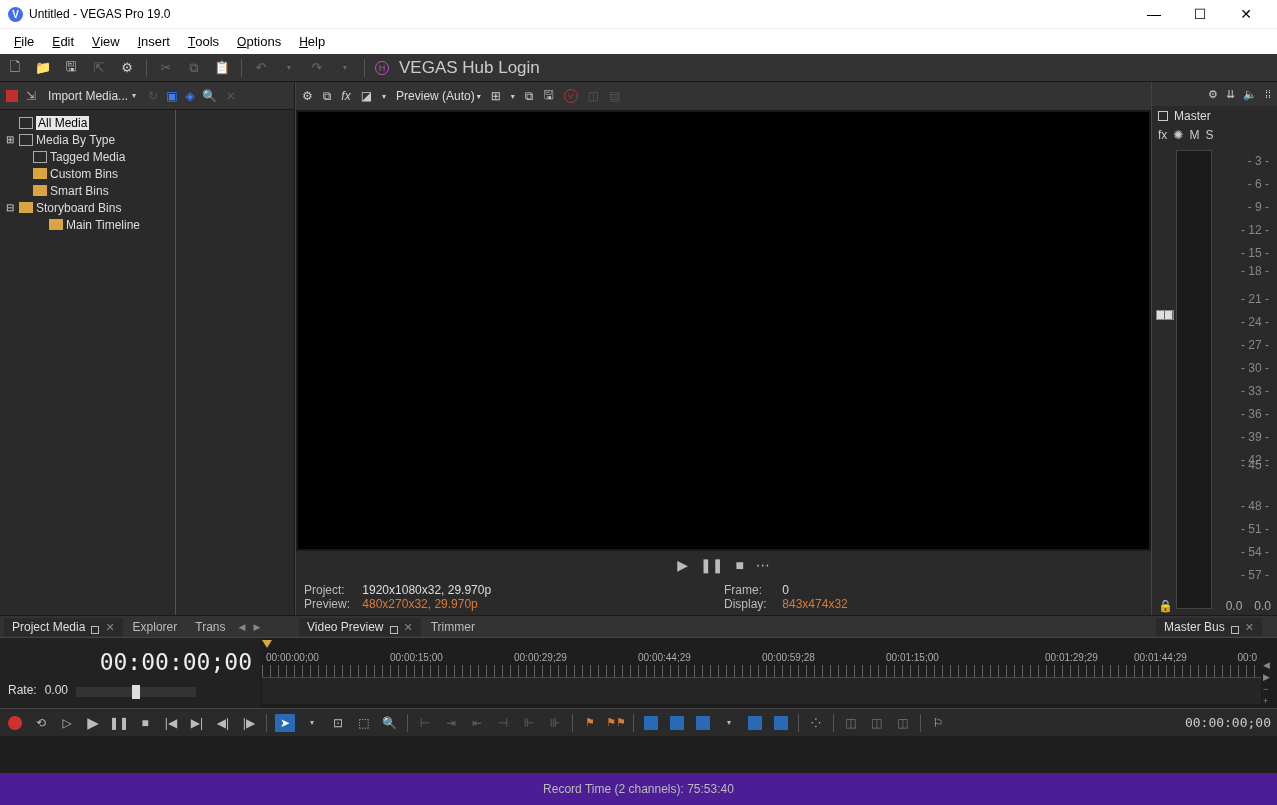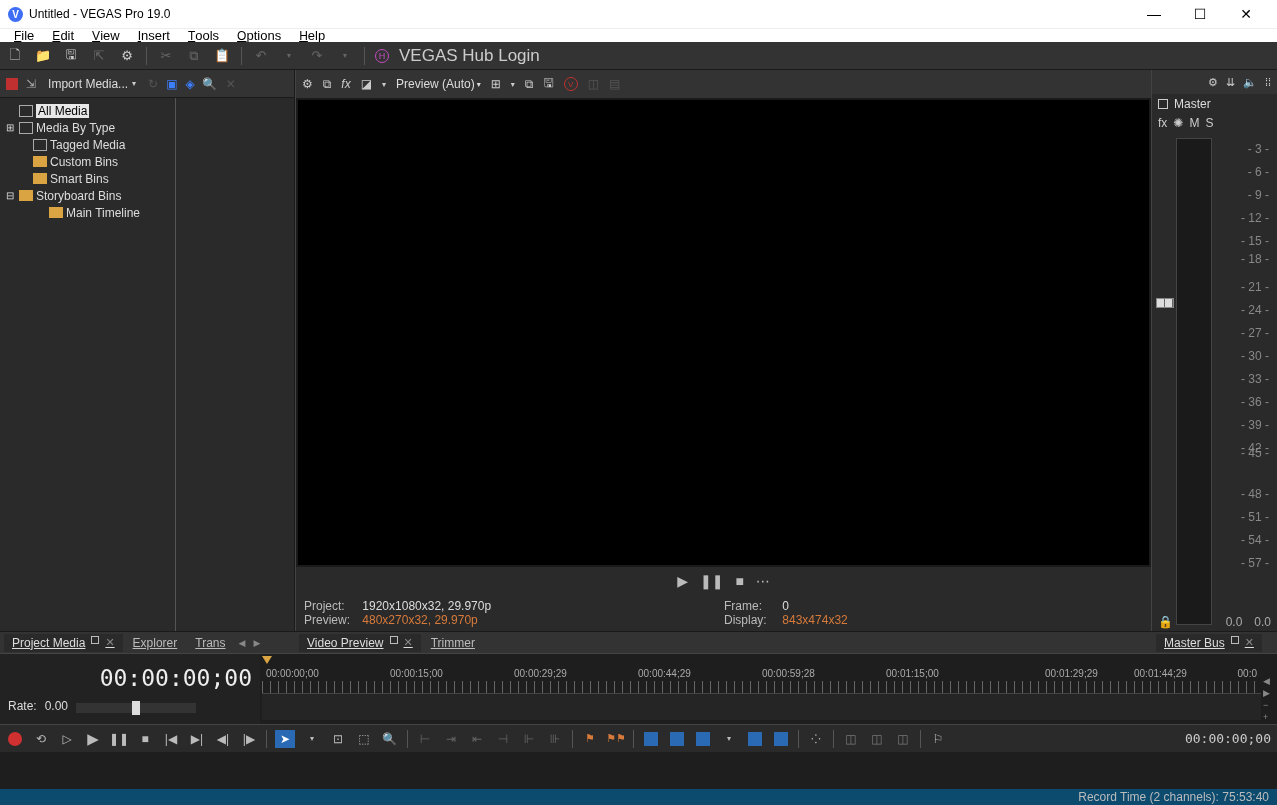--- a/index.html
+++ b/index.html
@@ -2,21 +2,21 @@
 <html><head>
 <meta charset="utf-8">
 <style>
 * { margin:0; padding:0; box-sizing:border-box; font-family:"Segoe UI",Arial,sans-serif; font-size:12px; user-select:none; }
 body { width:1277px; height:805px; background:#2a2a2a; color:#ddd; overflow:hidden; display:flex; flex-direction:column; }
 .titlebar { height:28px; background:#fff; color:#000; display:flex; align-items:center; padding:0 8px; }
 .titlebar .logo { width:15px; height:15px; background:#3d6ef5; border-radius:50%; color:#fff; font-size:10px; font-weight:bold; display:flex; align-items:center; justify-content:center; margin-right:6px;}
 .titlebar .title { font-size:12px; }
 .titlebar .win-btns { margin-left:auto; display:flex; }
 .titlebar .win-btns div { width:46px; height:28px; display:flex; align-items:center; justify-content:center; font-size:14px;}
-.menubar { height:14px; background:#fff; color:#000; display:flex; align-items:center; padding:0 6px; gap:2px; border-top:1px solid #eee;}
+.menubar { height:26px; background:#fff; color:#000; display:flex; align-items:center; padding:0 6px; gap:2px; border-top:1px solid #eee;}
 .menubar .mi { padding:2px 8px; font-size:13px; }
 .menubar .mi span.u { text-decoration:underline; }
 .maintoolbar { height:28px; background:#333; border-bottom:1px solid #1a1a1a; display:flex; align-items:center; padding:0 6px; gap:10px; }
 .maintoolbar .ic { color:#ccc; width:18px; height:18px; display:flex; align-items:center; justify-content:center; font-size:13px; }
 .maintoolbar .ic.dim { color:#666; }
 .maintoolbar .sep { width:1px; height:18px; background:#555; }
 .hub-h { width:14px; height:14px; border:1px solid #c44dbf; border-radius:50%; color:#c44dbf; font-size:9px; display:flex; align-items:center; justify-content:center;}
 .hub-label { color:#ccc; font-size:17px; }
 
 .mainarea { flex:1; display:flex; min-height:0; }
@@ -63,21 +63,21 @@
 .meter .slidercol { width:22px; position:relative; display:flex; justify-content:center; align-items:center;}
 .meter .thumb { position:absolute; top:160px; width:18px; height:10px; background:#ddd; border:1px solid #888; display:flex;}
 .meter .thumb::before, .meter .thumb::after { content:""; flex:1; border-right:1px solid #666;}
 .meter .bars { width:36px; background:#1a1a1a; border:1px solid #444; position:relative;}
 .meter .scale { flex:1; font-size:10px; color:#888; position:relative;}
 .meter .scale .tick { position:absolute; right:6px;}
 .meter .lock { position:absolute; bottom:2px; left:6px; color:#888; font-size:12px;}
 .meter .readout { position:absolute; bottom:2px; right:6px; color:#aaa; font-size:10px; display:flex; gap:12px;}
 
 .tabstrip { height:22px; background:#333; display:flex; align-items:center; padding:0 4px; font-size:12px; color:#bbb; gap:2px; border-top:1px solid #1a1a1a;}
-.tabstrip .tab { padding:2px 8px; display:flex; align-items:flex-start; gap:6px;text-decoration:underline;}
+.tabstrip .tab { padding:2px 8px; display:flex; align-items:flex-end; gap:6px;}
 .tabstrip .tab.active { background:#2a2a2a; color:#ddd;}
 .tabstrip .tab .x { font-size:11px; color:#888;}
 .tabstrip .tab .sq { width:8px;height:8px;border:1px solid #bbb;}
 .tabstrip .nav { font-size:9px; color:#888; padding:0 3px;}
 
 .timeline { height:136px; background:#1e1e1e; display:flex; flex-direction:column; border-top:1px solid #444;}
 .timeline .tl-top { display:flex; height:70px;}
 .timeline .tl-left { width:260px; background:#222; display:flex; flex-direction:column; justify-content:center; padding:4px 8px;}
 .timeline .timecode { font-size:23px; color:#eee; text-align:right; font-family:"Segoe UI",monospace; letter-spacing:0px;}
 .timeline .marker-row { height:12px; position:relative;}
@@ -95,21 +95,21 @@
 
 .transport { height:28px; background:#2a2a2a; display:flex; align-items:center; padding:0 6px; gap:8px; border-top:1px solid #444;}
 .transport .sep { width:1px; height:18px; background:#555;}
 .transport .tb { color:#bbb; font-size:12px; width:18px; display:flex; align-items:center; justify-content:center;}
 .transport .rec-dot { width:14px;height:14px;background:#d03030;border-radius:50%;}
 .transport .tb.cursor { background:#2a6ab5; width:20px; height:18px; color:#fff;}
 .transport .clr { width:14px;height:14px; display:inline-block;}
 .transport .tc-right { margin-left:auto; color:#ccc; font-size:13px; font-family:monospace;}
 .transport .flag-ic{font-size:11px;}
 
-.statusbar { height:16px; background:#0c4a6e; display:flex; align-items:center; justify-content:flex-end; padding:0 8px; font-size:11px; color:#bbb;}
+.statusbar { height:32px; background:#4c1d95; display:flex; align-items:center; justify-content:center; padding:0 8px; font-size:11px; color:#bbb;}
 </style>
 </head>
 <body>
 
 <div class="titlebar">
   <div class="logo">V</div>
   <div class="title">Untitled - VEGAS Pro 19.0</div>
   <div class="win-btns">
     <div>—</div>
     <div>☐</div>

